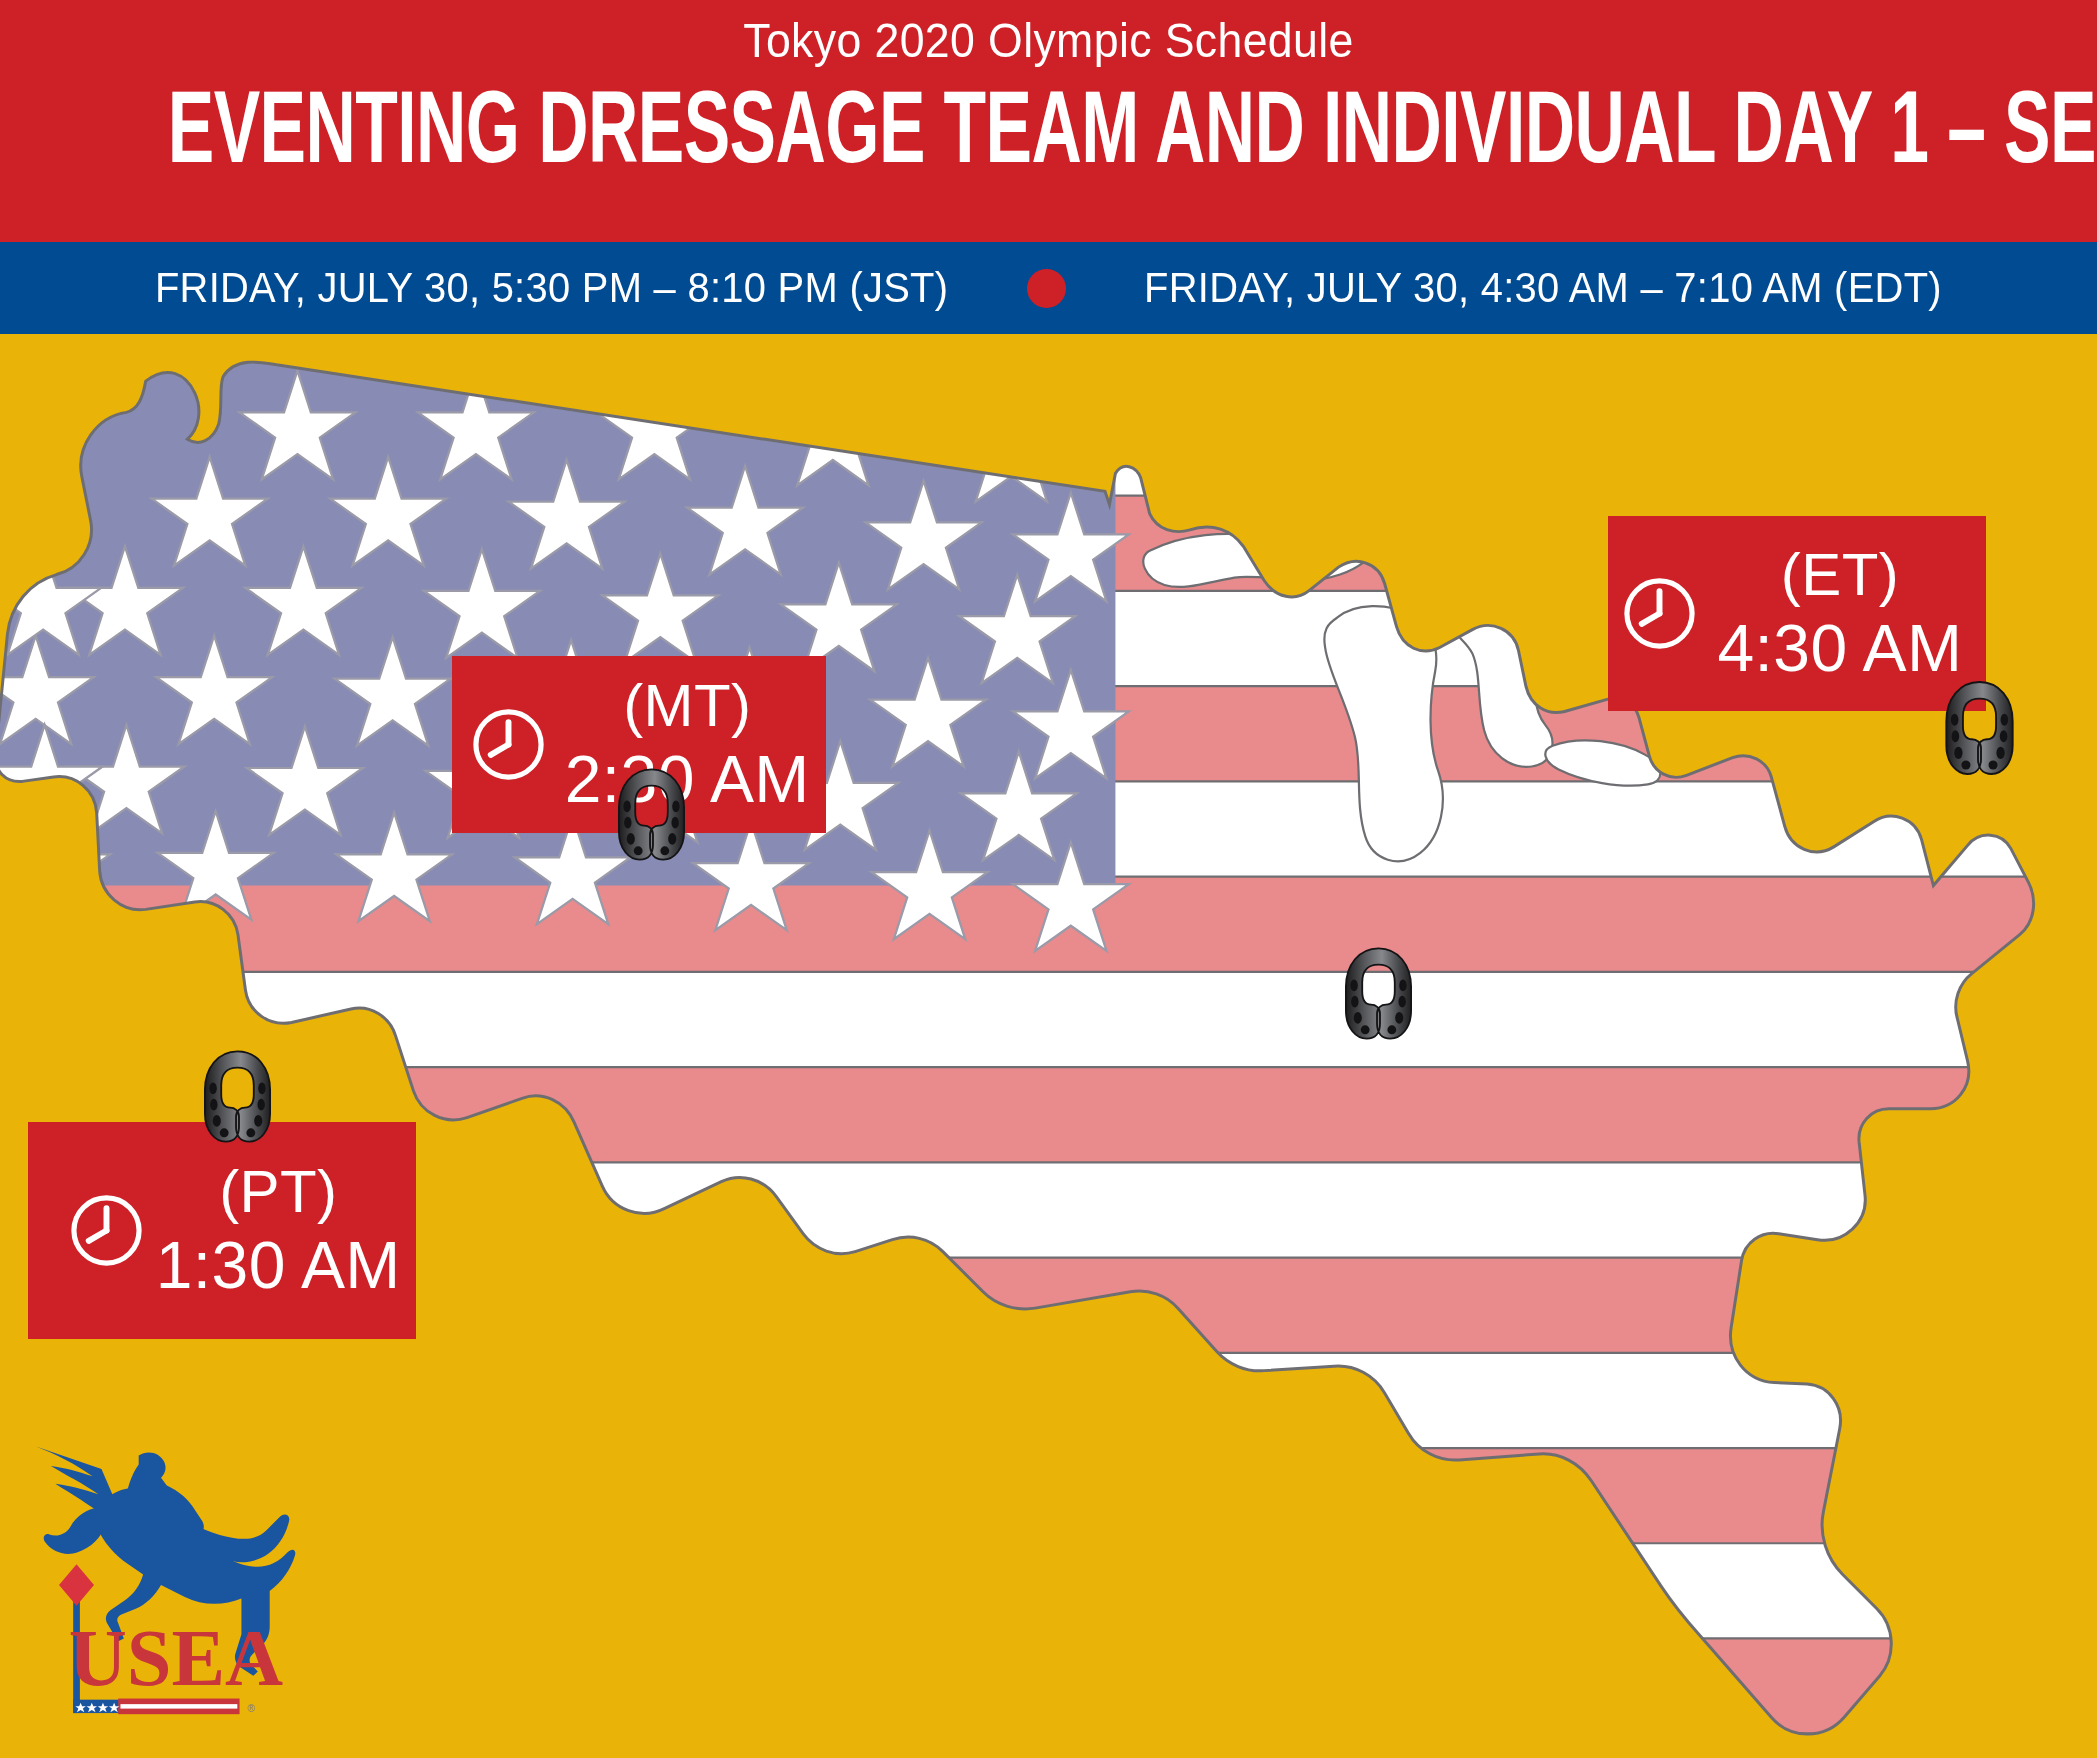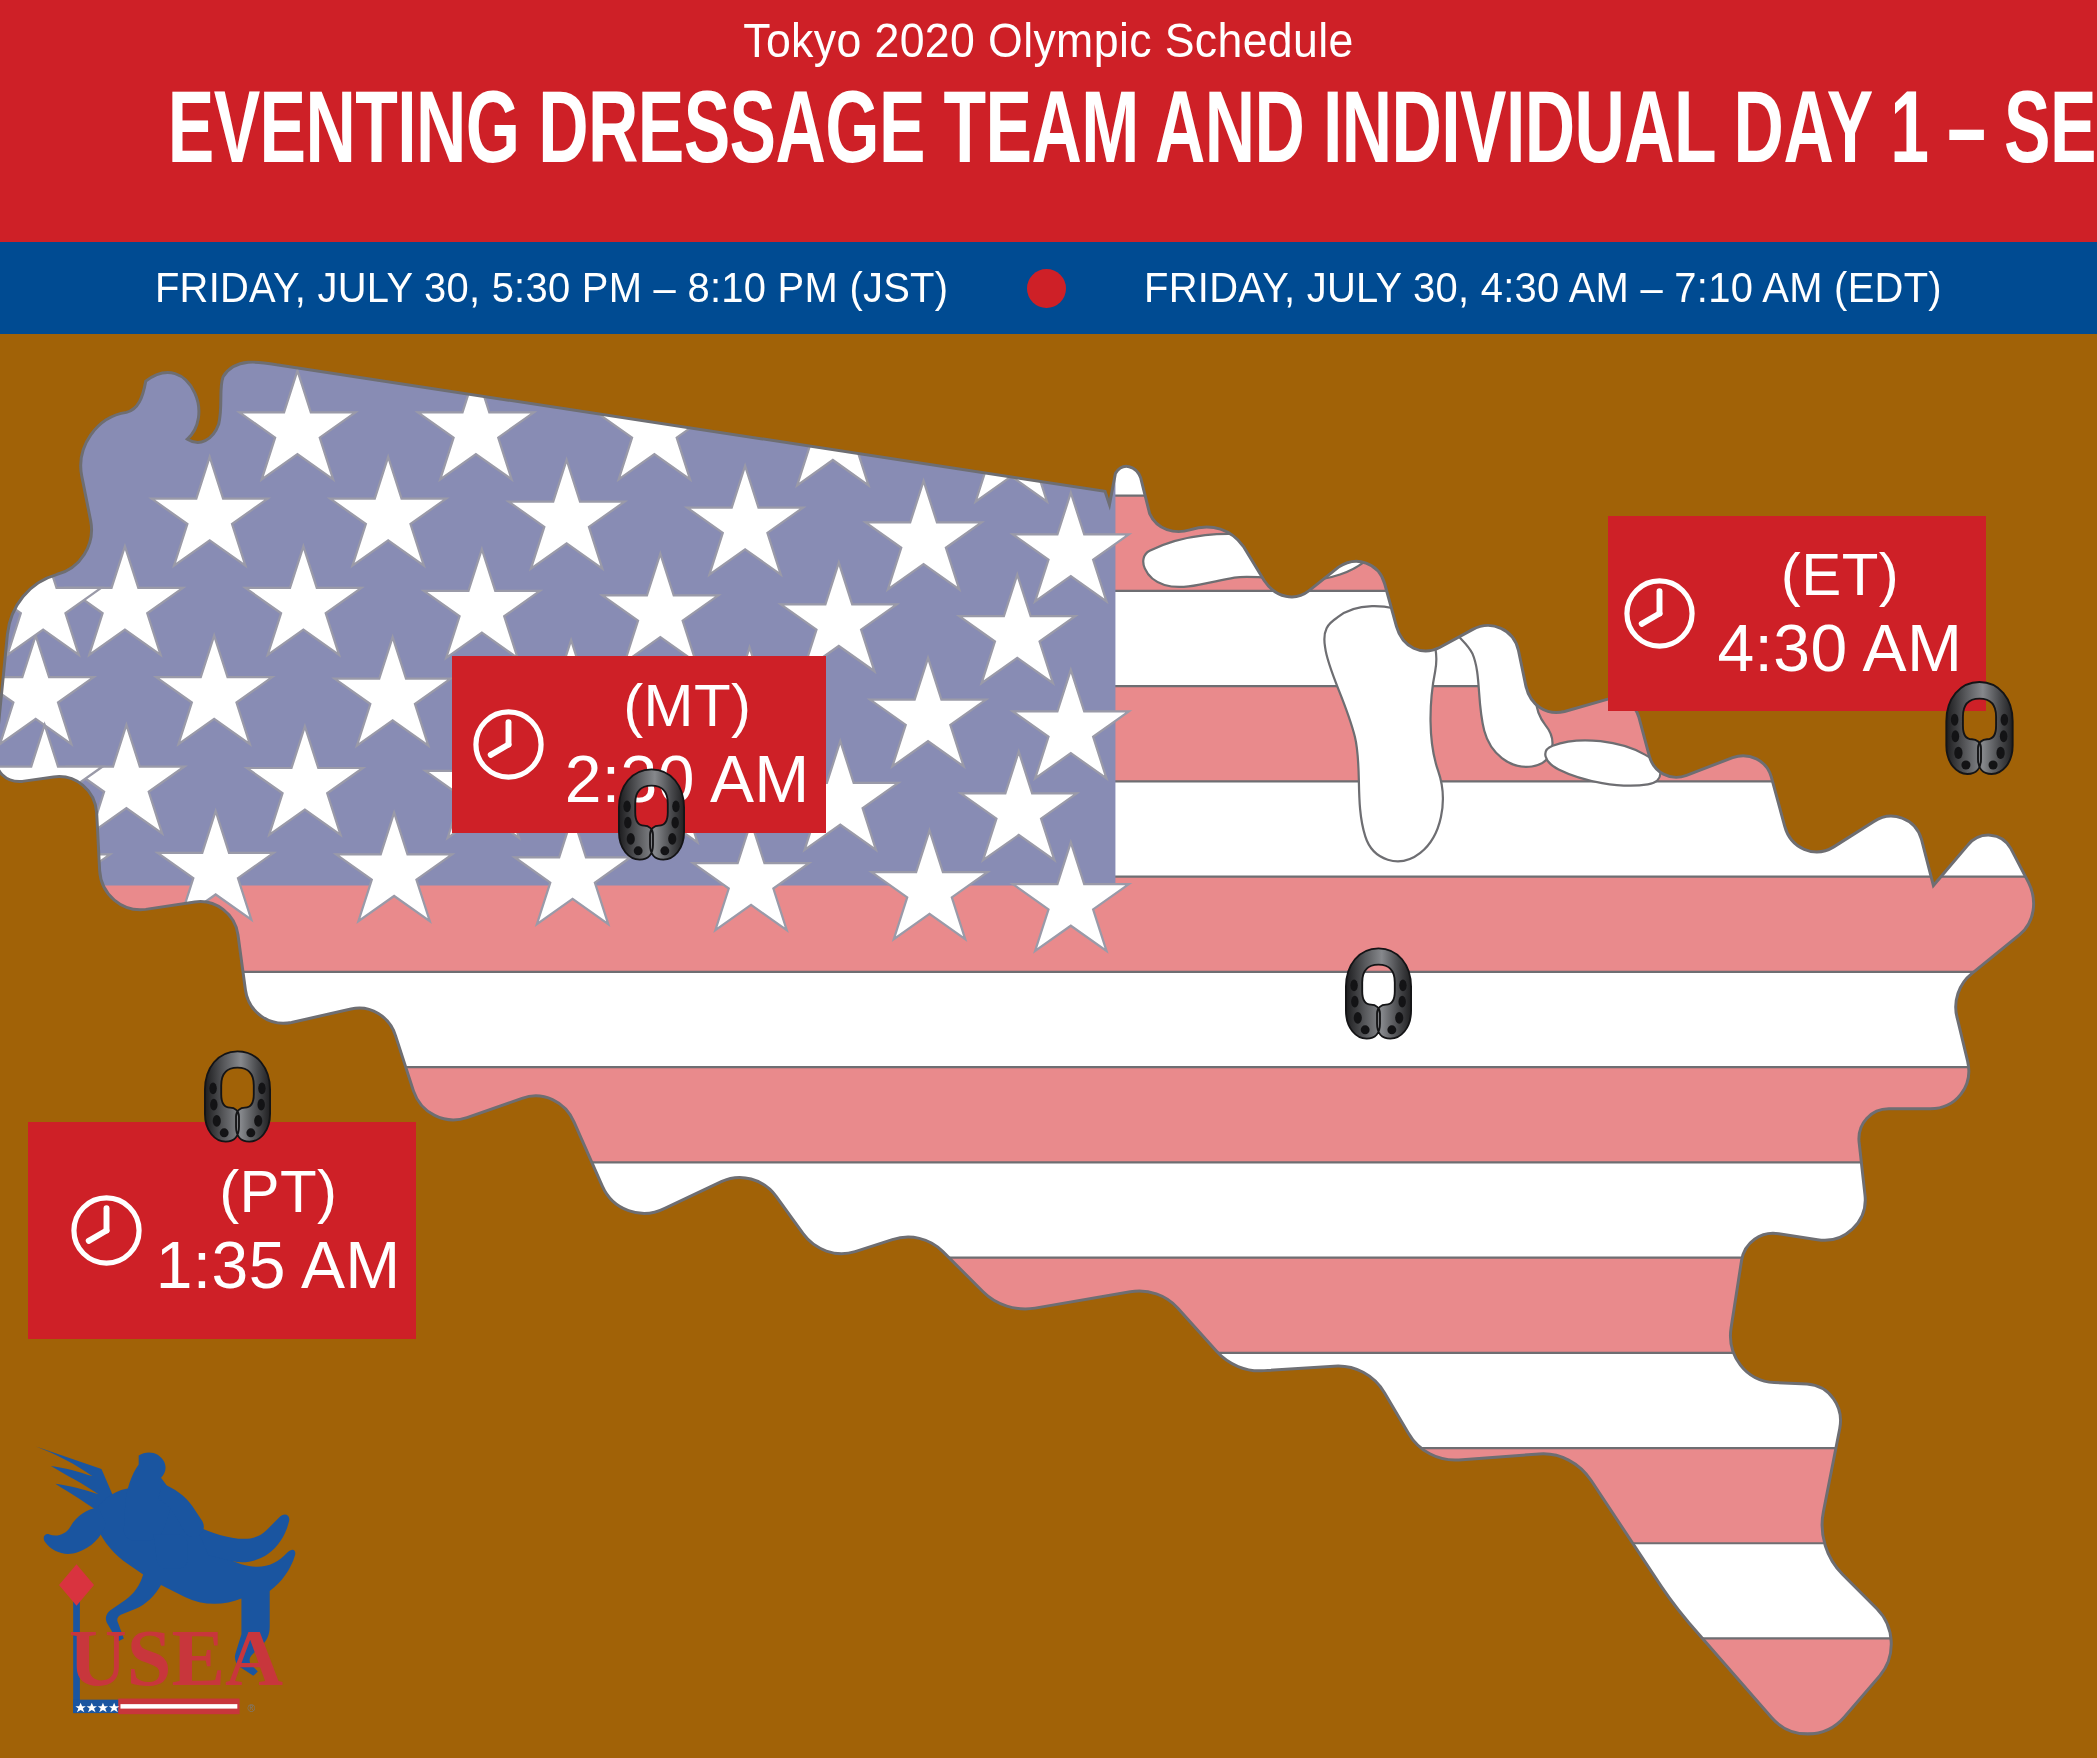--- a/index.html
+++ b/index.html
@@ -10,21 +10,21 @@
     height: 1758px;
     background: #ffffff;
     font-family: "Liberation Sans", sans-serif;
     overflow: hidden;
   }
 
   #poster {
     position: relative;
     width: 2097px;
     height: 1758px;
-    background: #a16207;
+    background: #eab308;
   }
 
   
   .header-red {
     position: absolute;
     left: 0; top: 0;
     width: 2097px;
     height: 242px;
     background: #ce2027;
     overflow: hidden;
@@ -651,21 +651,21 @@
     <div class="time-card" id="card-pt">
       <div class="card-clock">
         <svg width="77" height="77" viewBox="0 0 104 104">
           <circle cx="52" cy="52" r="44" fill="none" stroke="#ffffff" stroke-width="7"></circle>
           <line x1="52" y1="52" x2="52" y2="22" stroke="#ffffff" stroke-width="8" stroke-linecap="round"></line>
           <line x1="52" y1="52" x2="28" y2="66" stroke="#ffffff" stroke-width="8" stroke-linecap="round"></line>
         </svg>
       </div>
       <div class="card-text">
         <span class="card-zone">(PT)</span>
-        <span class="card-time">1:35 AM</span>
+        <span class="card-time">1:30 AM</span>
       </div>
     </div>
 
     <svg id="usea-logo" viewBox="0 0 360 400">
 
       <g fill="#1a55a0">
 
         <path d="M 8,10 C 34,20 62,34 84,50 C 66,44 46,38 28,36
                  C 48,48 72,60 92,74 C 72,68 52,62 34,60
                  C 56,74 80,88 100,104 L 120,96 L 96,40 Z"></path>

